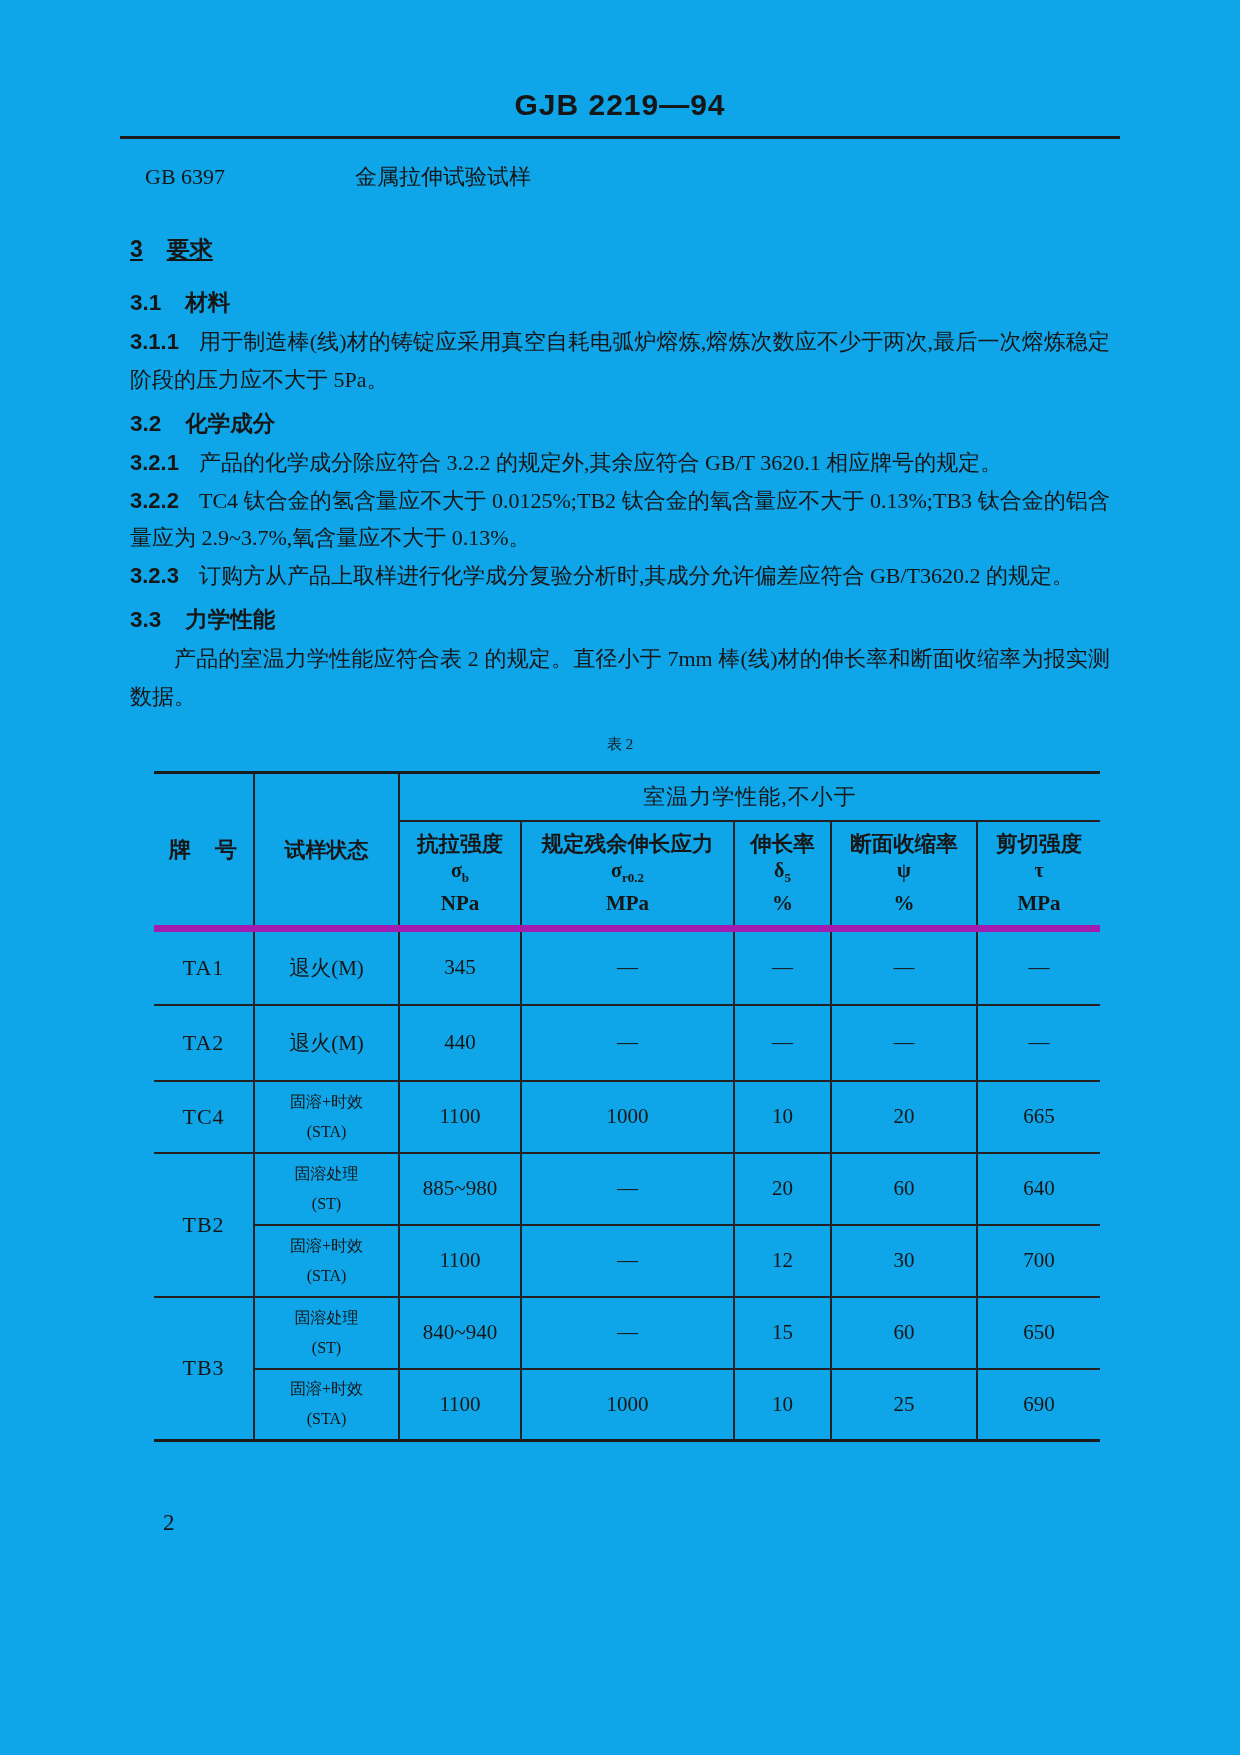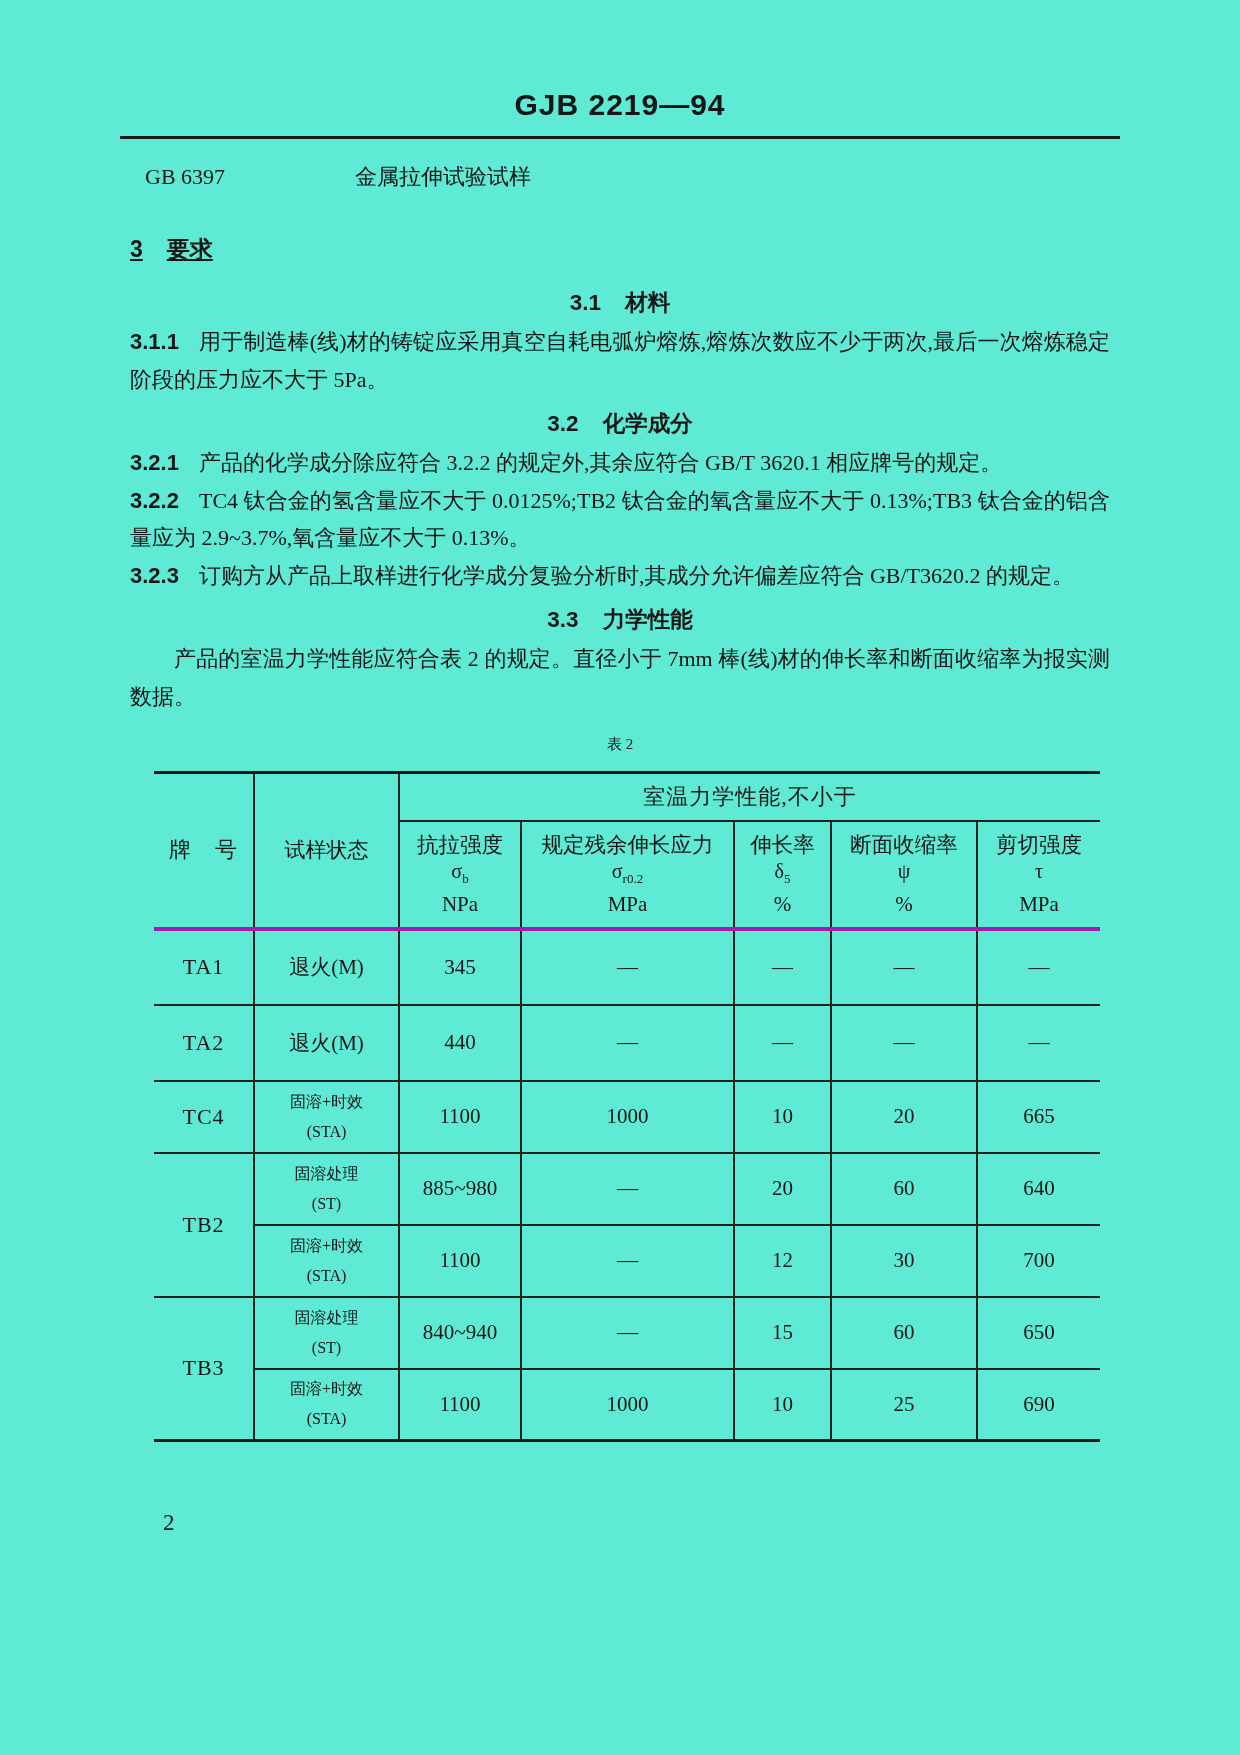--- a/index.html
+++ b/index.html
@@ -1,21 +1,21 @@
 <!DOCTYPE html>
 <html><head>
 <meta charset="utf-8">
 <style>
   html, body { margin: 0; padding: 0; background: #e9e9e9; }
   .page {
     position: relative;
     width: 1240px;
     height: 1755px;
     margin: 0 auto;
-    background: #5eead4;
+    background: #0ea5e9;
     color: #161616;
     font-family: "Liberation Serif", serif;
     box-sizing: border-box;
     padding: 88px 130px 0 130px;
     overflow: hidden;
   }
   
   .doc-code {
     text-align: center;
     font-family: "Liberation Sans", sans-serif;
@@ -43,21 +43,20 @@
     line-height: 40px;
     margin: 32px 0 14px 0;
     text-decoration: underline;
   }
   .h2 {
     font-size: 22.5px;
     font-weight: bold;
     font-family: "Liberation Sans", sans-serif;
     line-height: 40px;
     margin: 6px 0 0 0;
-    text-align: center;
   }
   .h1 .sec-num, .h2 .sec-num { font-weight: bold; margin-right: 24px; }
   .para {
     font-size: 22px;
     line-height: 37.5px;
     text-align: justify;
     margin: 0;
   }
   .clause-num {
     font-family: "Liberation Sans", sans-serif;
@@ -86,21 +85,21 @@
     border: 2px solid #222;
     text-align: center;
     vertical-align: middle;
     font-weight: normal;
     padding: 0 2px;
     overflow: hidden;
   }
   .t2 th:first-child, .t2 td:first-child { border-left: none; }
   .t2 th:last-child, .t2 td:last-child { border-right: none; }
   .t2 tr.h-group > th { border-top: none; }
-  .t2 .hdr-bottom { border-bottom: 4px solid #a21caf; }
+  .t2 .hdr-bottom { border-bottom: 7px solid #a21caf; font-weight: bold; }
   tr.h-group { height: 48px; }
   tr.h-cols { height: 108px; }
   tr.r-single { height: 76px; }
   tr.r-double { height: 72px; }
   .grp-head { font-size: 22px; letter-spacing: 1px; }
   .hname { font-size: 21.5px; line-height: 28px; }
   .hsym  { font-size: 20px; line-height: 24px; font-family: "Liberation Serif", serif; }
   .hsym sub { font-size: 13px; }
   .hunit { font-size: 21px; line-height: 27px; }
   .grade-cell { font-size: 22px; letter-spacing: 1px; }

